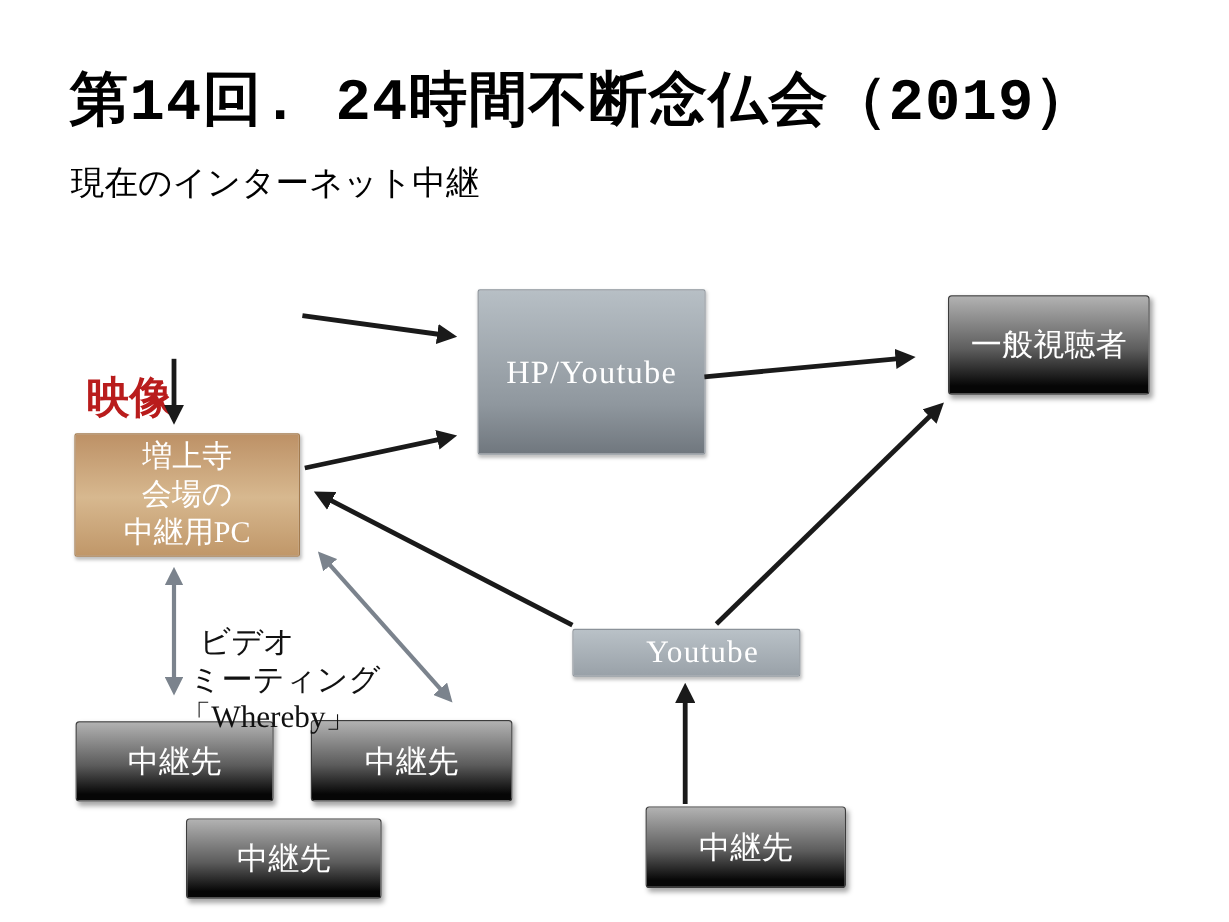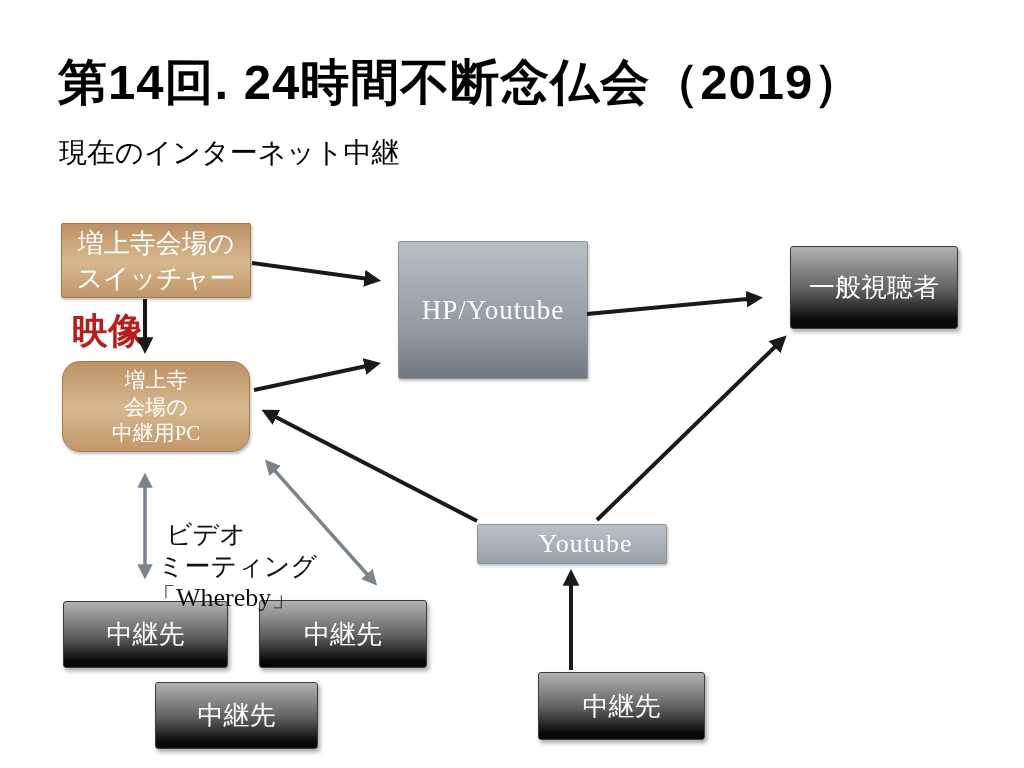--- a/index.html
+++ b/index.html
@@ -2,21 +2,21 @@
 <html><head>
 <meta charset="utf-8">
 <style>
   html,body { margin:0; padding:0; background:#ffffff; }
   .slide {
     position:relative; width:1024px; height:768px; background:#ffffff;
     overflow:hidden; font-family:"Liberation Sans", sans-serif;
   }
   .title {
     position:absolute; left:58px; top:50px;
-    font-family:Liberation Sans, sans-serif;
+    font-family:Liberation Mono, monospace;
     font-weight:bold; font-size:49px; color:#000000; letter-spacing:1px;
     white-space:nowrap;
   }
   .subtitle {
     position:absolute; left:59px; top:134px;
     font-size:28px; color:#000000; white-space:nowrap;
   }
   .box {
     position:absolute; display:flex; flex-direction:column;
     align-items:center; justify-content:center;
@@ -39,21 +39,21 @@
     box-shadow:1px 2px 3px rgba(0,0,0,0.25);
     padding-left:27px;
   }
   .dark {
     background:linear-gradient(180deg,#b2b2b2 0%, #5c5c5c 55%, #060606 92%);
     border:1px solid #3c3c3c;
     box-shadow:2px 3px 4px rgba(0,0,0,0.35);
     border-radius:3px;
   }
   #box-switcher { left:61px; top:223px; width:190px; height:75px; font-size:26px; line-height:1.33; }
-  #box-relay    { left:62px; top:361px; width:188px; height:91px; font-size:21px; line-height:1.3;border-radius:18px; }
+  #box-relay    { left:62px; top:361px; width:188px; height:103px; font-size:25px; line-height:1.3; }
   #box-hp       { left:398px; top:241px; width:190px; height:138px; font-size:27px;
                   font-family:"Liberation Serif",serif; letter-spacing:1px; }
   #box-viewers  { left:790px; top:246px; width:168px; height:83px; font-size:26px; }
   #box-youtube  { left:477px; top:524px; width:190px; height:40px; font-size:26px;
                   font-family:"Liberation Serif",serif; letter-spacing:1px; }
   #box-dest1 { left:63px;  top:601px; width:165px; height:67px; font-size:26px; }
   #box-dest2 { left:259px; top:600px; width:168px; height:68px; font-size:26px; }
   #box-dest3 { left:155px; top:682px; width:163px; height:67px; font-size:26px; }
   #box-dest4 { left:538px; top:672px; width:167px; height:68px; font-size:26px; }
   .serif-latin { font-family:"Liberation Serif",serif; }
@@ -71,24 +71,20 @@
   svg.arrows { position:absolute; left:0; top:0; width:1024px; height:768px; pointer-events:none; }
 </style>
 </head>
 <body>
 
 <div class="slide">
 
   <div class="title">第14回. 24時間不断念仏会（2019）</div>
   <div class="subtitle">現在のインターネット中継</div>
 
-  <div class="box tan" id="box-switcher">
-    <div>増上寺会場の</div>
-    <div>スイッチャー</div>
-  </div>
 
   <div class="box tan" id="box-relay">
     <div>増上寺</div>
     <div>会場の</div>
     <div class="serif-latin">中継用PC</div>
   </div>
 
   <div class="box steel" id="box-hp">
     <div>HP/Youtube</div>
   </div>

